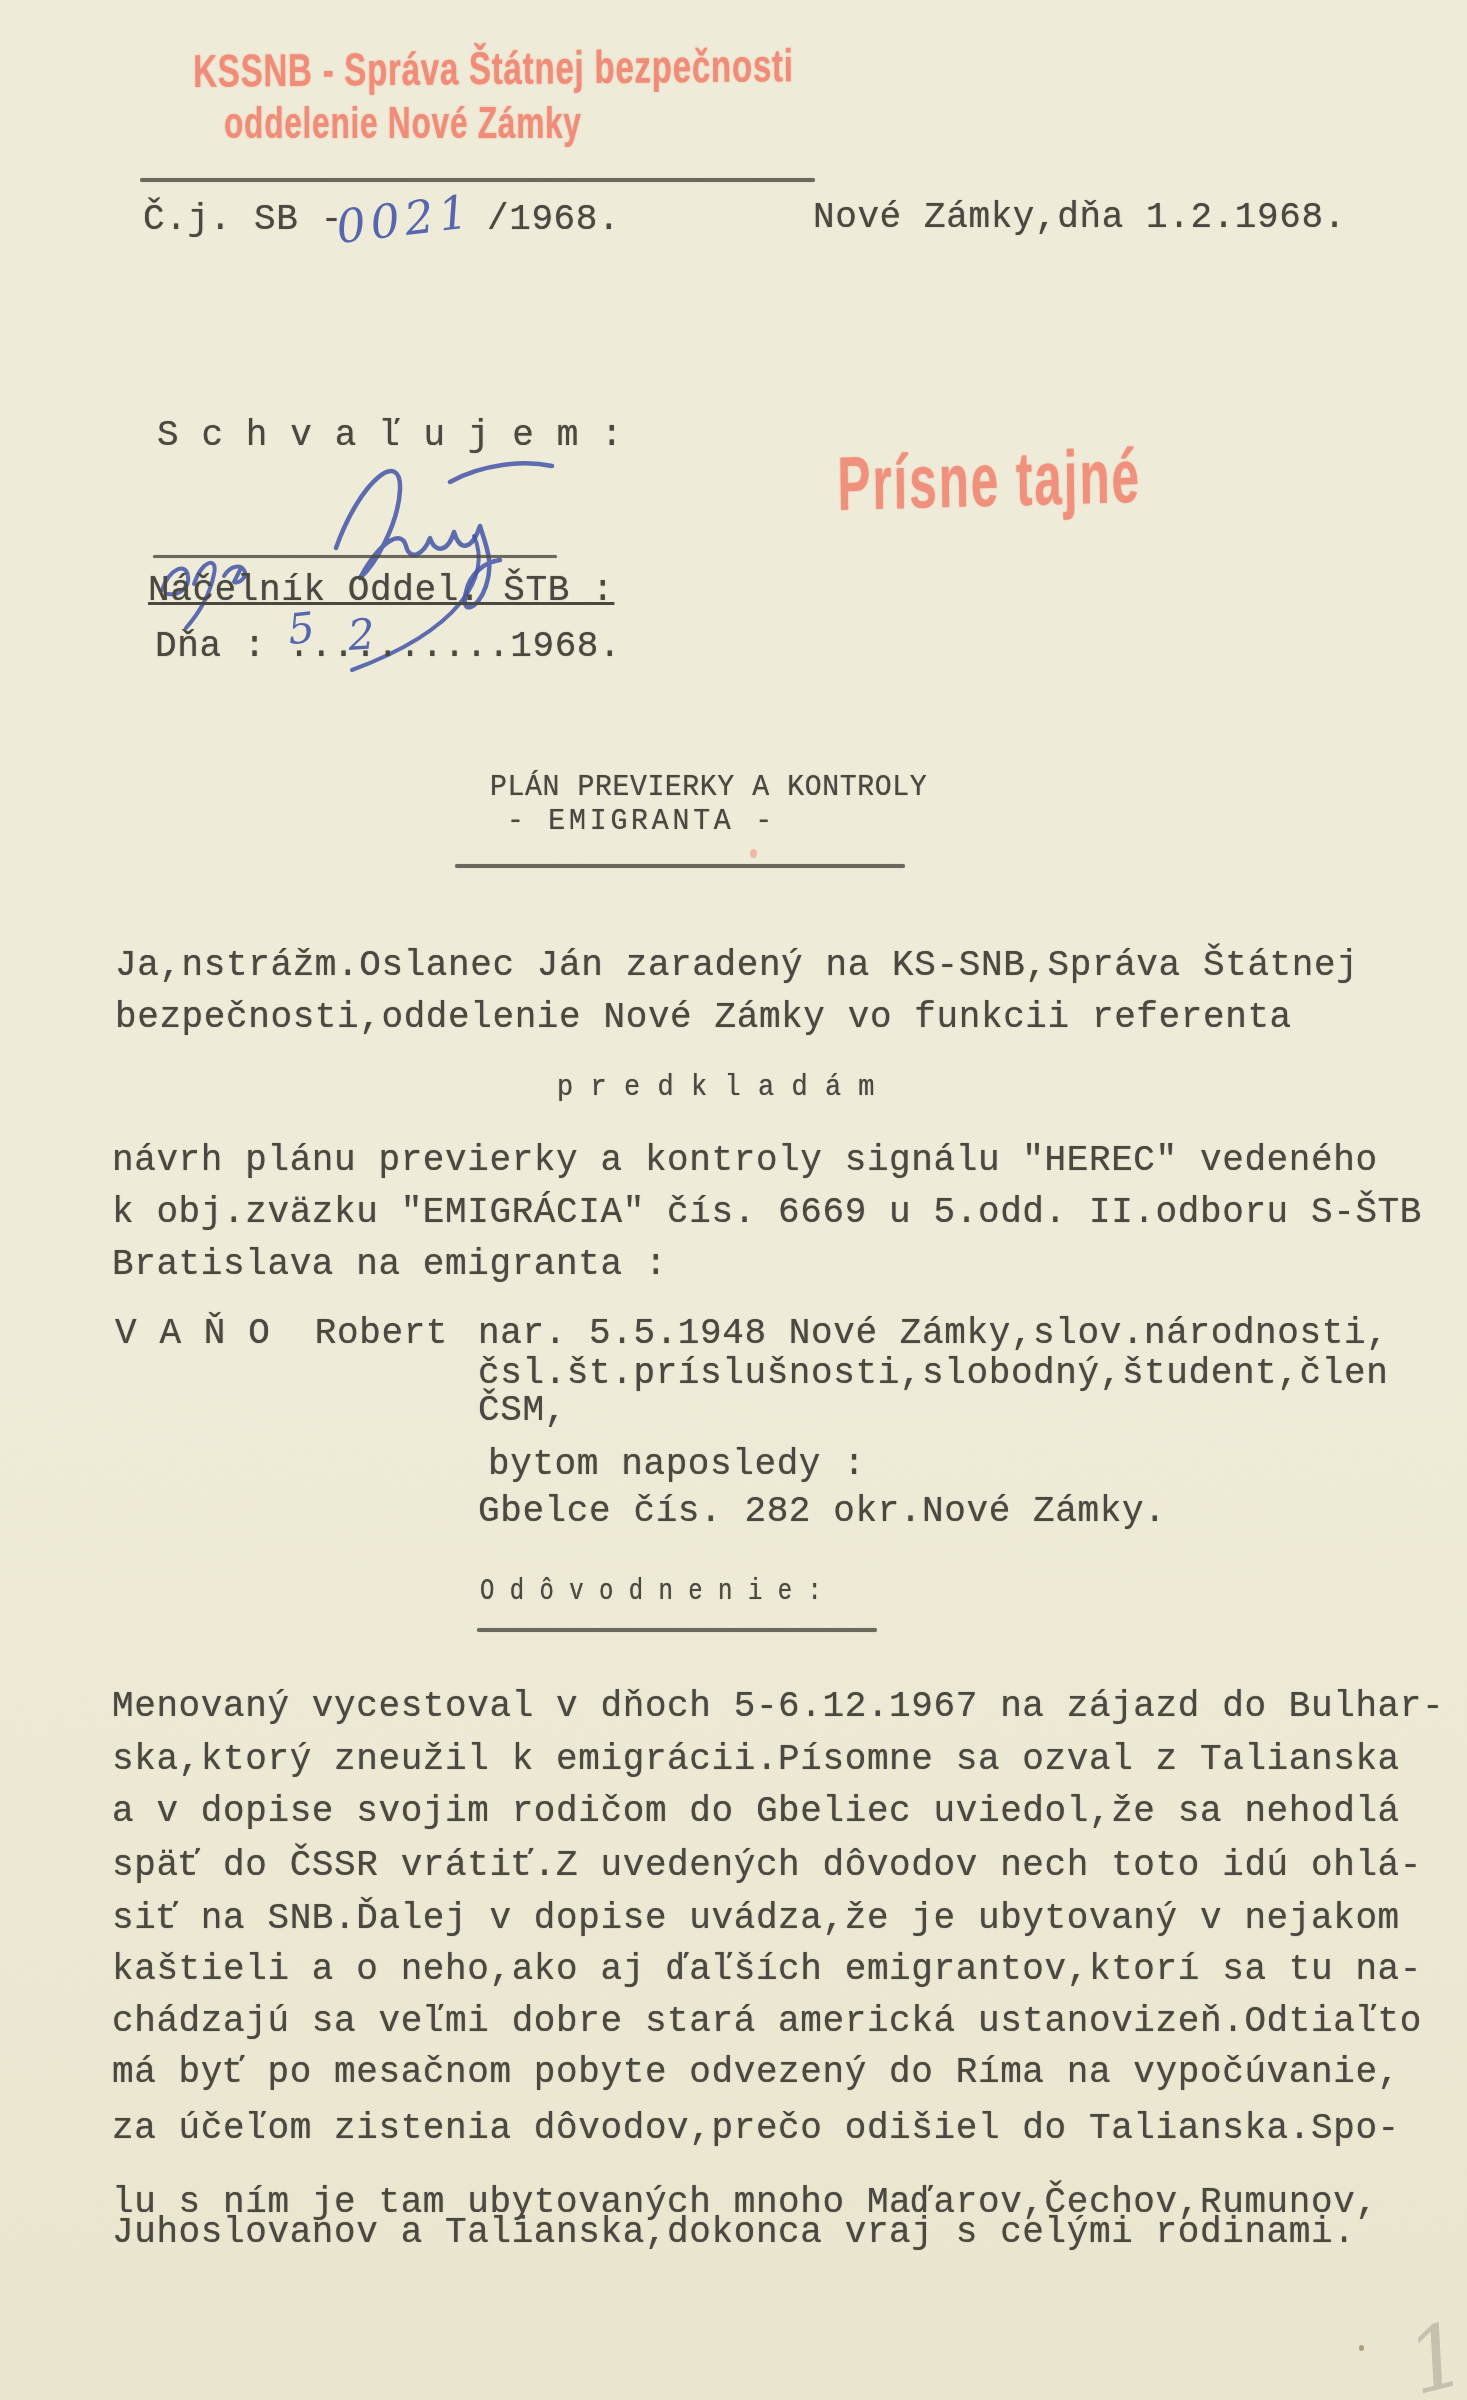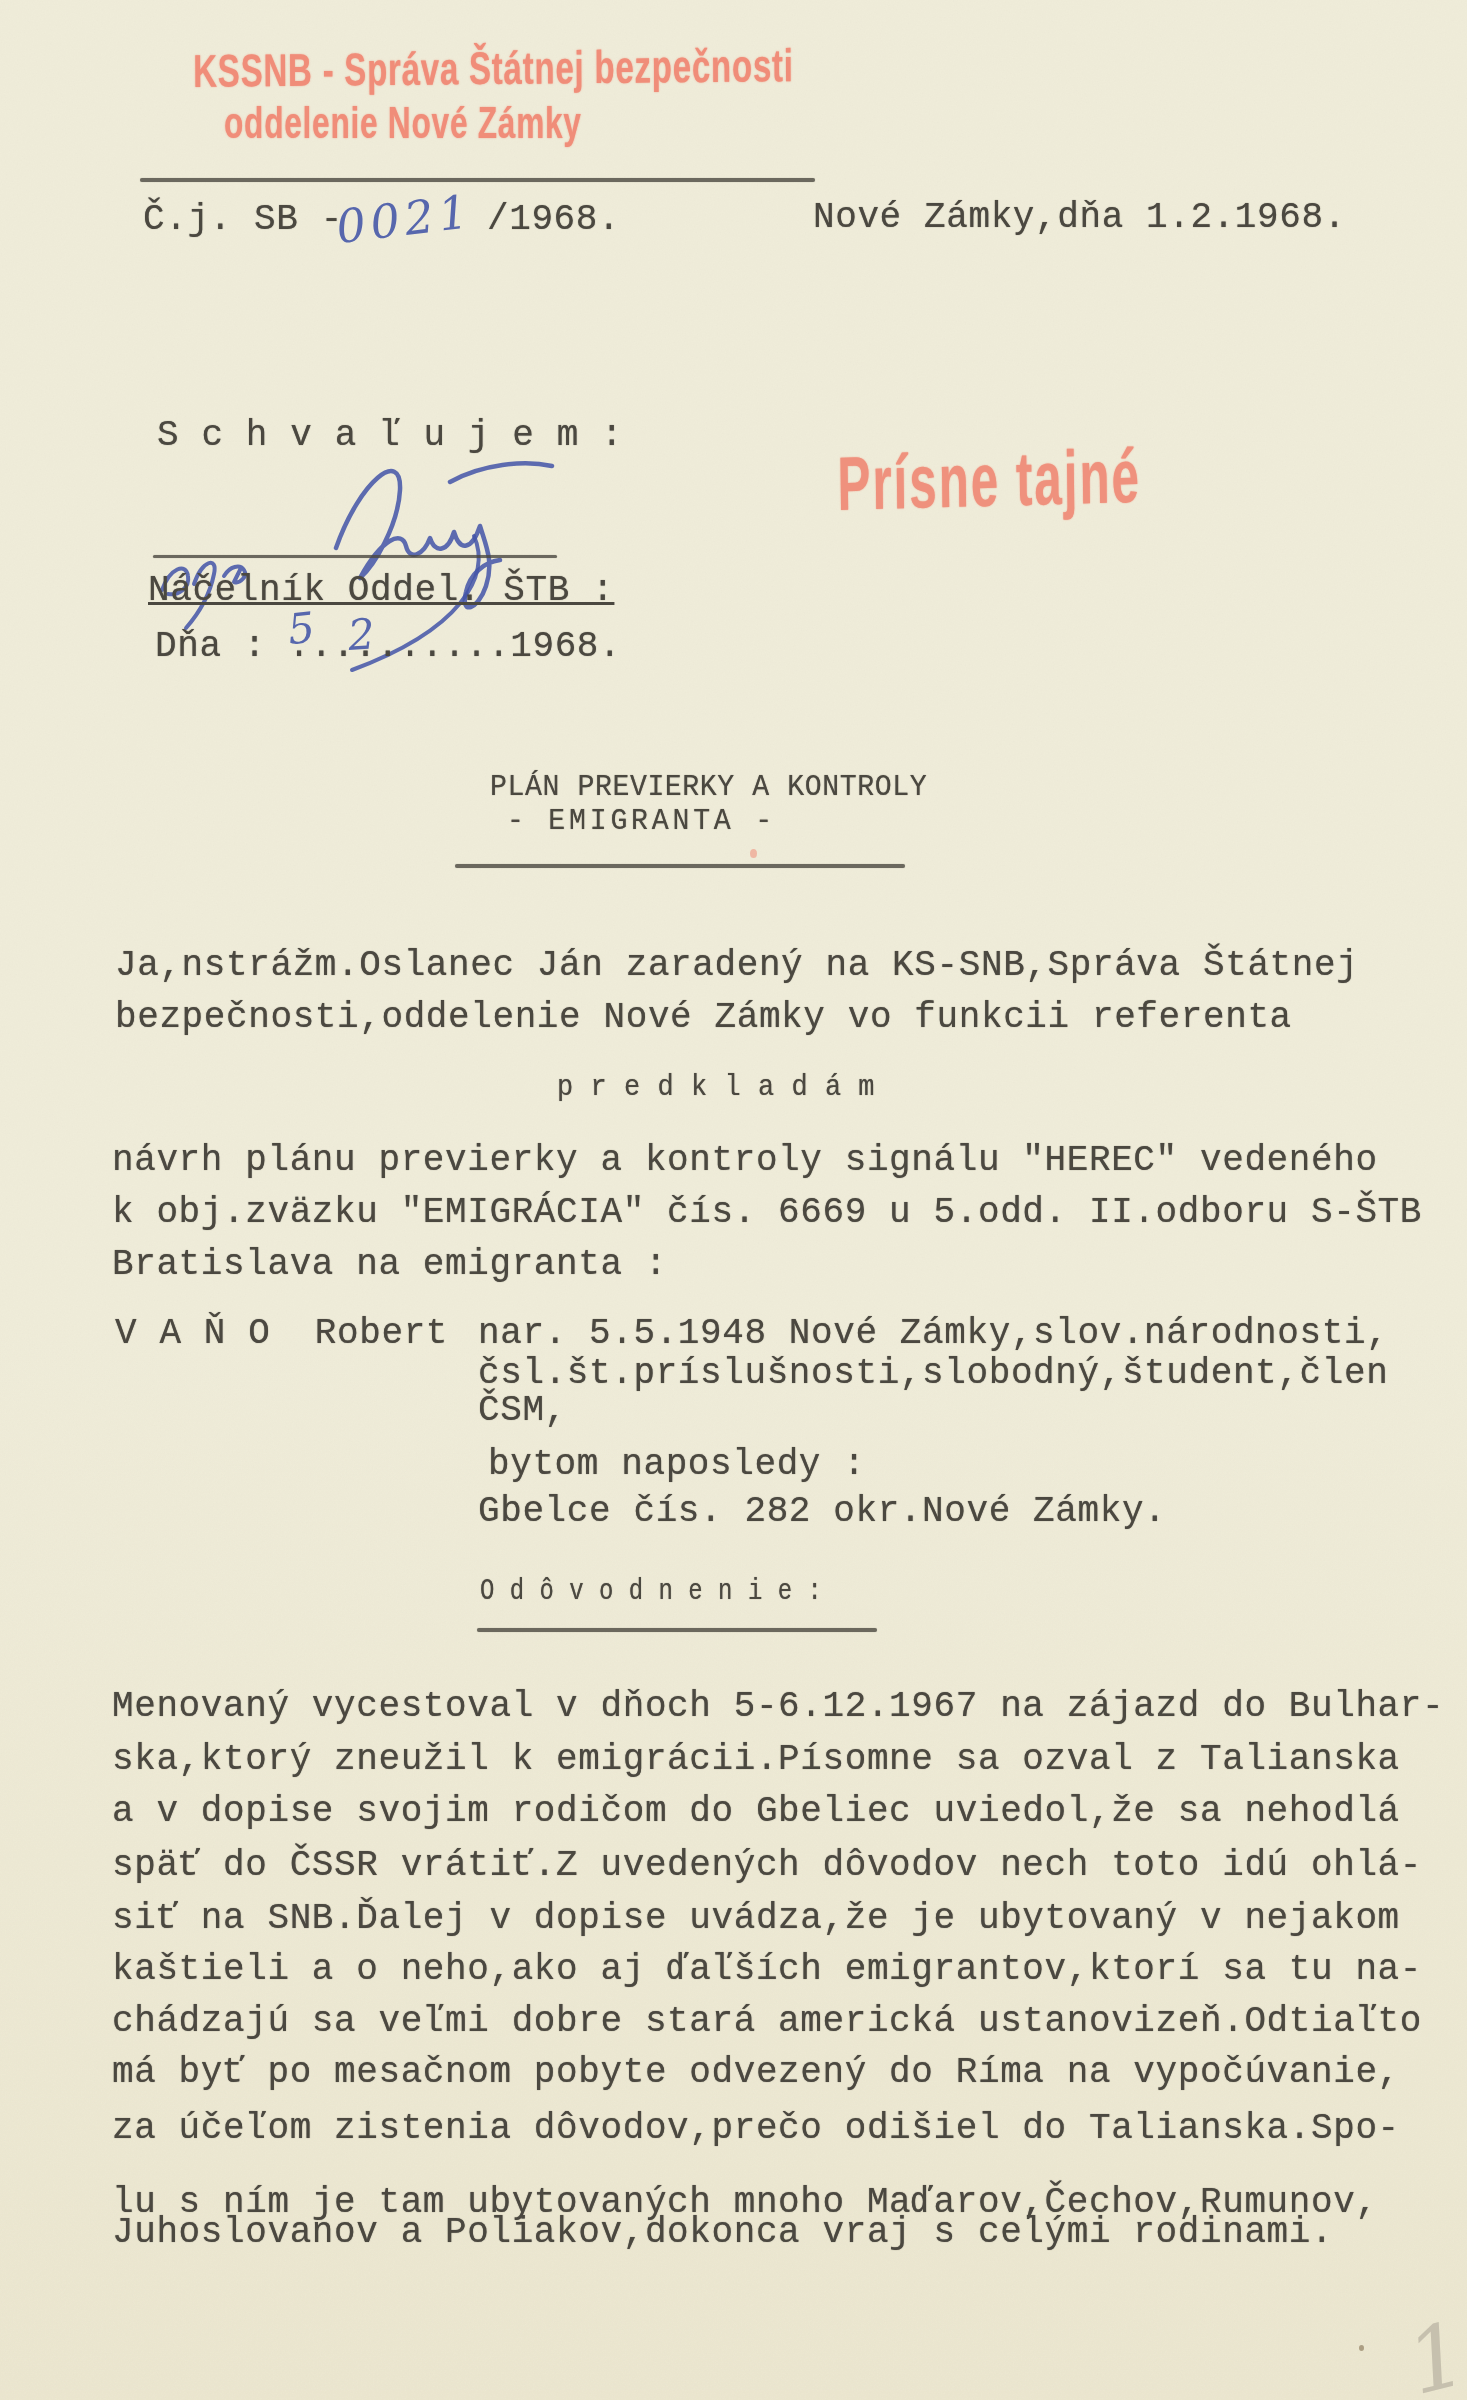--- a/index.html
+++ b/index.html
@@ -96,18 +96,18 @@
   <div class="typed" style="left:112px;top:1686px;">Menovaný vycestoval v dňoch 5-6.12.1967 na zájazd do Bulhar-</div>
   <div class="typed" style="left:112px;top:1739px;">ska,ktorý zneužil k emigrácii.Písomne sa ozval z Talianska</div>
   <div class="typed" style="left:112px;top:1791px;">a v dopise svojim rodičom do Gbeliec uviedol,že sa nehodlá</div>
   <div class="typed" style="left:112px;top:1845px;">späť do ČSSR vrátiť.Z uvedených dôvodov nech toto idú ohlá-</div>
   <div class="typed" style="left:112px;top:1898px;">siť na SNB.Ďalej v dopise uvádza,že je ubytovaný v nejakom</div>
   <div class="typed" style="left:112px;top:1949px;">kaštieli a o neho,ako aj ďaľších emigrantov,ktorí sa tu na-</div>
   <div class="typed" style="left:112px;top:2001px;">chádzajú sa veľmi dobre stará americká ustanovizeň.Odtiaľto</div>
   <div class="typed" style="left:112px;top:2052px;">má byť po mesačnom pobyte odvezený do Ríma na vypočúvanie,</div>
   <div class="typed" style="left:112px;top:2108px;">za účeľom zistenia dôvodov,prečo odišiel do Talianska.Spo-</div>
   <div class="typed" style="left:112px;top:2159px;margin-top:23px;">lu s ním je tam ubytovaných mnoho Maďarov,Čechov,Rumunov,</div>
-  <div class="typed" style="left:112px;top:2212px;">Juhoslovanov a Poliakov,dokonca vraj s celými rodinami.</div>
+  <div class="typed" style="left:112px;top:2212px;">Juhoslovanov a Talianska,dokonca vraj s celými rodinami.</div>
 
   <div class="pencil" style="left:1408px;top:2300px;font-size:88px;transform:rotate(-14deg);">10</div>
   <div class="speck" style="left:1359px;top:2345px;width:5px;height:6px;background:rgba(120,100,70,.55);"></div>
 
 </div>
 
 </body></html>

